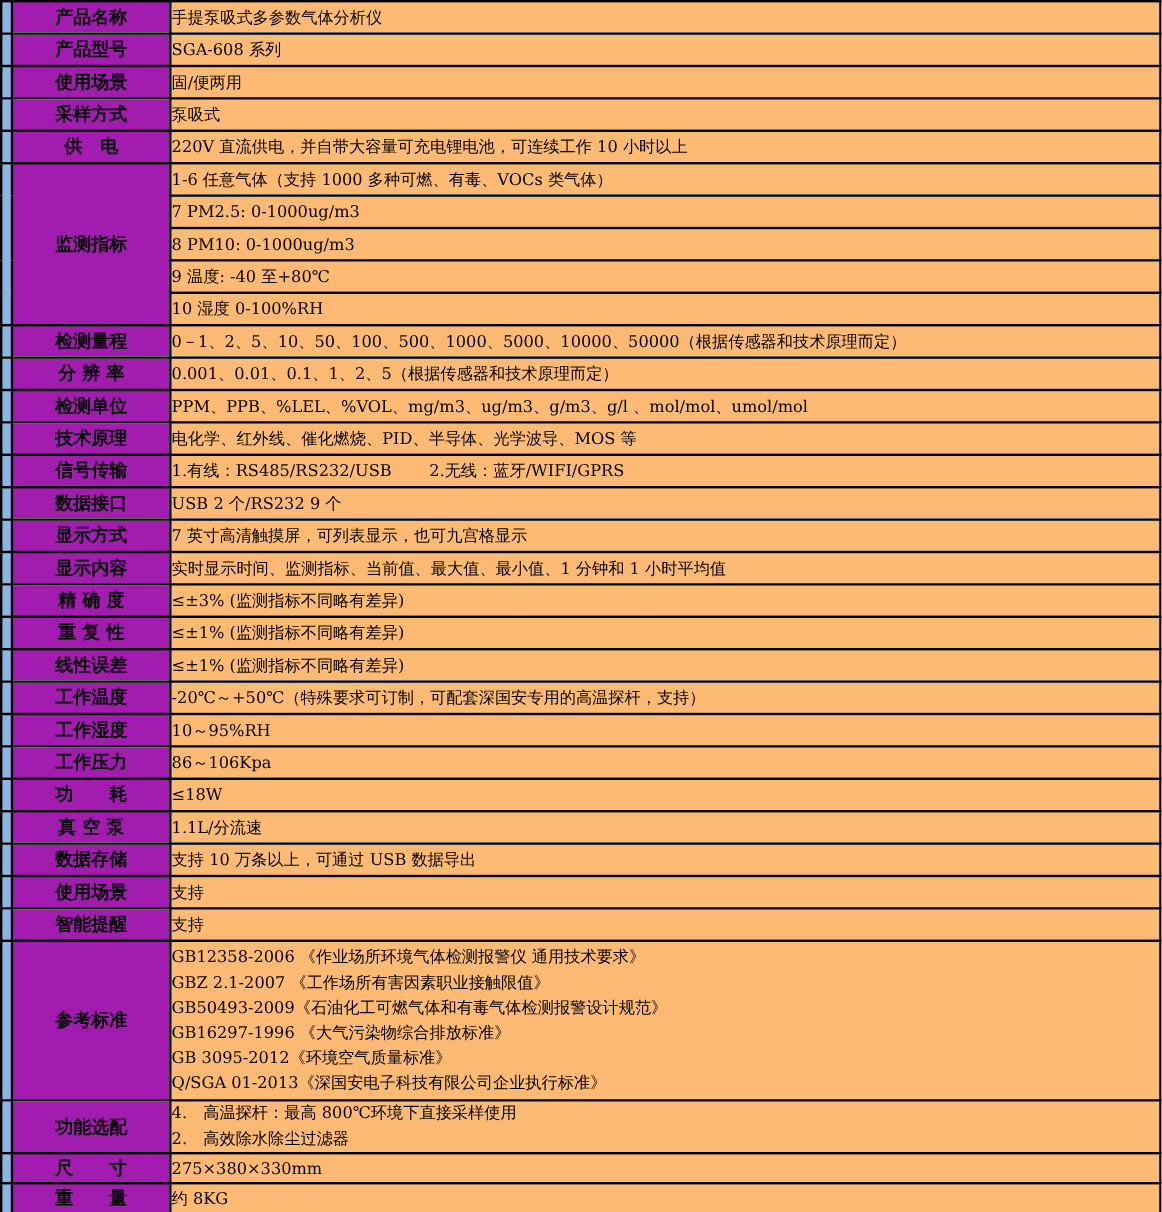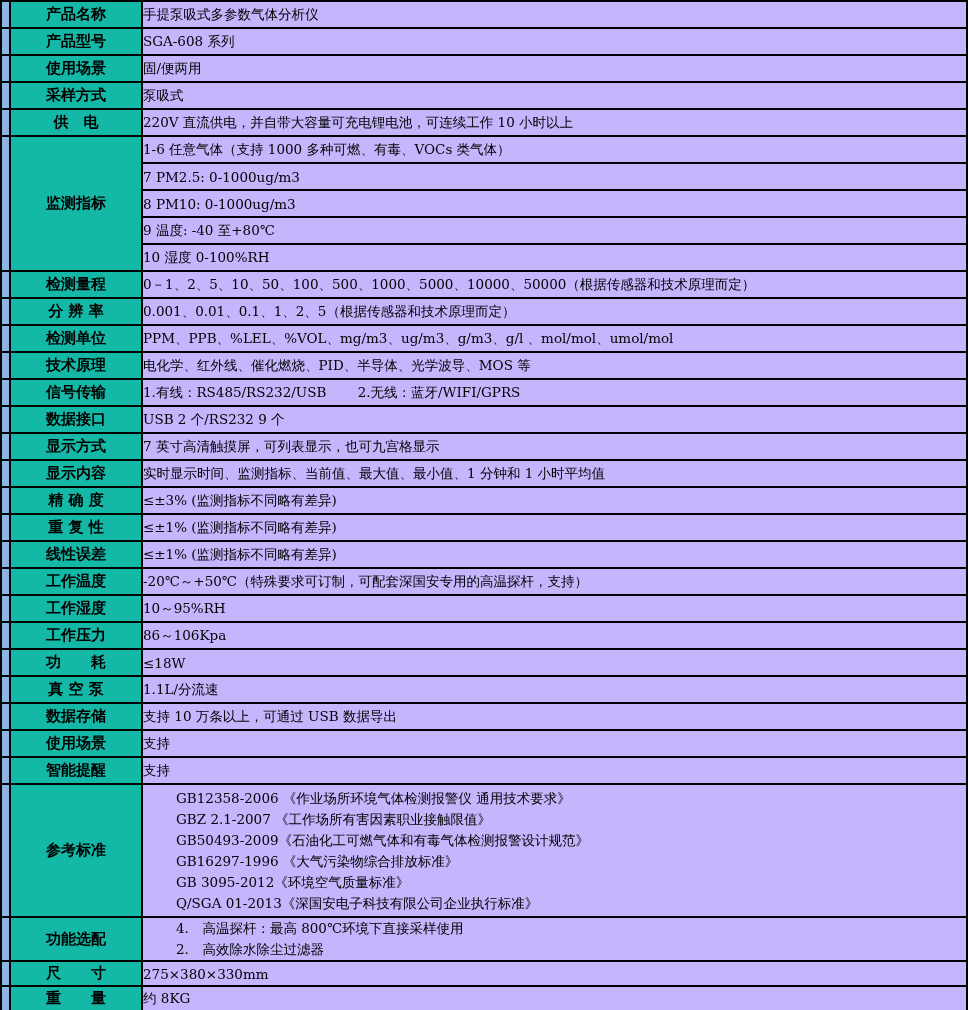--- a/index.html
+++ b/index.html
@@ -28,37 +28,36 @@
   }
   table.spec tr { height: 27px; }
   table.spec tr.tall { height: 133px; }
   table.spec tr.mid { height: 44px; border-radius: 11px; }
   table.spec tr.short { height: 25px; }
   td.strip {
     background: #8DB4E2;
     border-left: none;
   }
   th.label {
-    background: #14b8a6;
+    background: #a21caf;
     font-weight: bold;
     font-size: 15px;
     text-align: center;
     white-space: pre;
   }
   td.value {
-    background: #c4b5fd;
+    background: #fdba74;
     font-size: 13.5px;
     text-align: left;
     padding: 1px 4px 1px 9px;
     white-space: pre-wrap;
   }
   td.value .line {
     line-height: 21px;
     white-space: pre;
-    padding-left: 33px;
   }
 </style>
 </head>
 <body>
 
 <table class="spec">
   <colgroup>
     <col class="c-strip">
     <col class="c-label">
     <col class="c-value">

